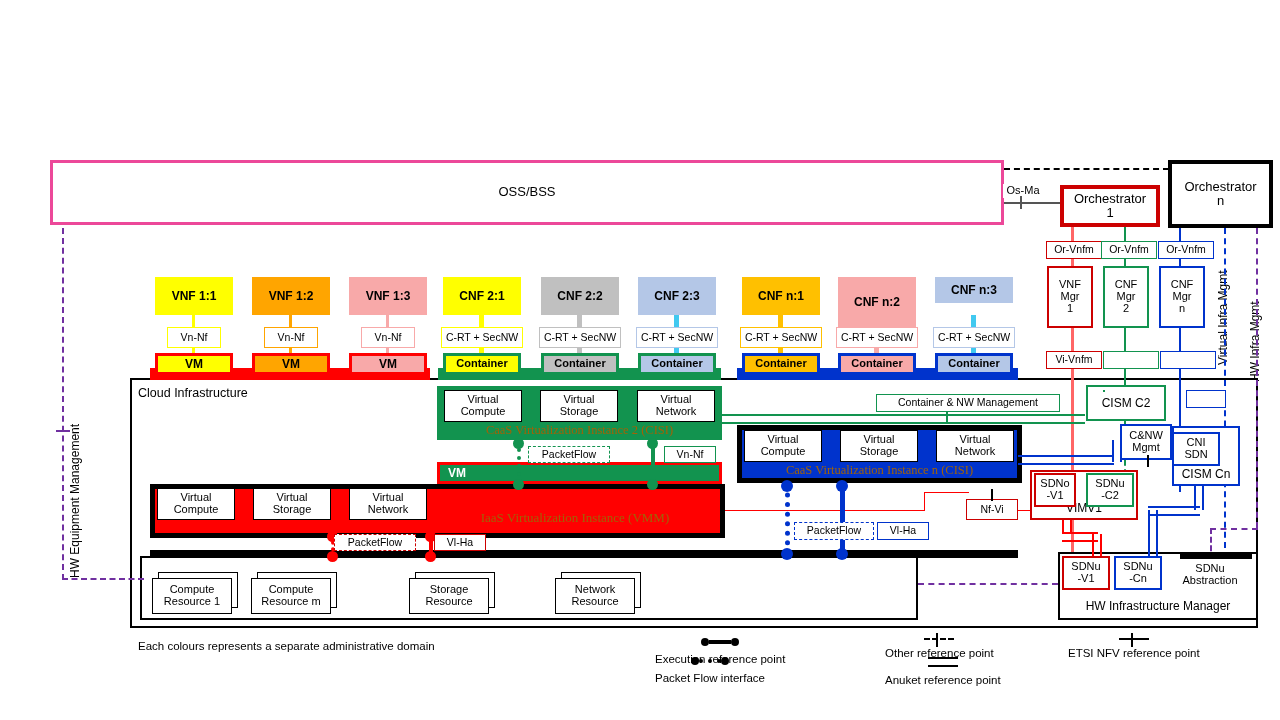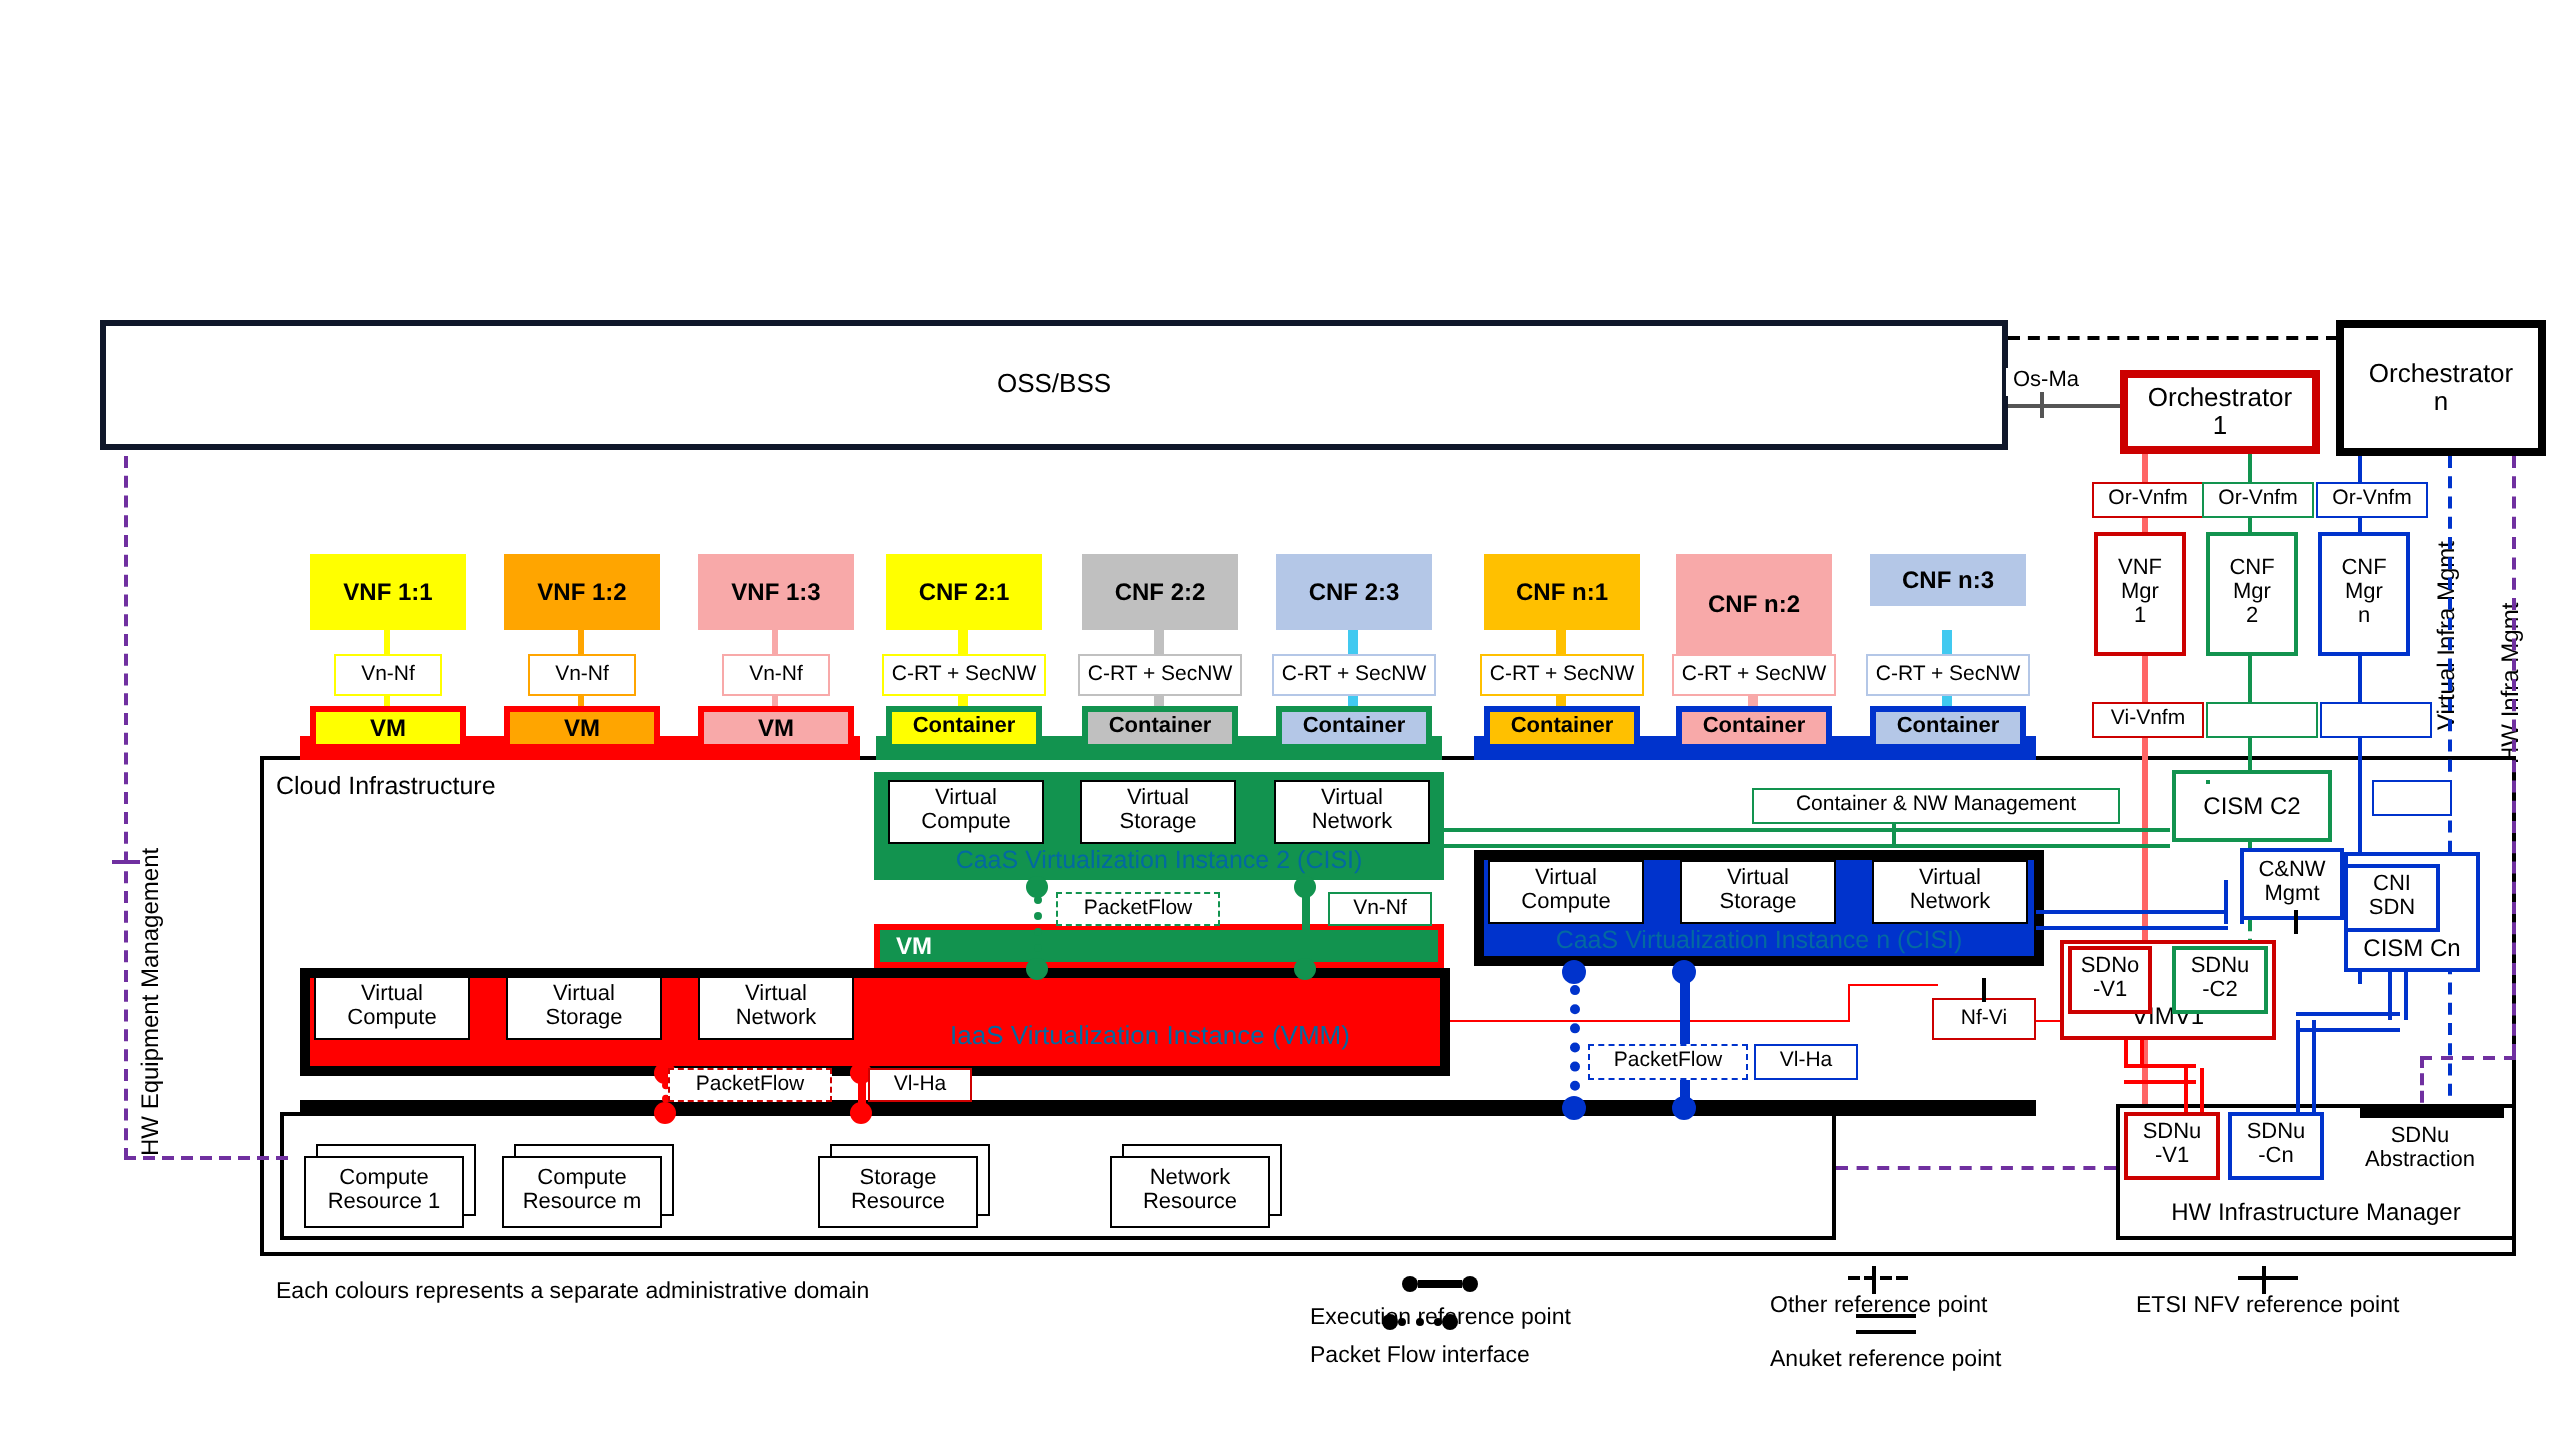--- a/index.html
+++ b/index.html
@@ -5,39 +5,39 @@
   html,body{margin:0;padding:0;background:#fff;}
   body{width:1280px;height:720px;position:relative;overflow:hidden;
        font-family:"Liberation Sans",sans-serif;color:#000;}
   #stage{position:absolute;left:0;top:0;width:1280px;height:720px;}
   .abs{position:absolute;box-sizing:border-box;}
   .ctr{display:flex;align-items:center;justify-content:center;text-align:center;line-height:1.08;}
   .lft{display:flex;align-items:center;justify-content:flex-start;text-align:left;}
   .rgt{display:flex;align-items:center;justify-content:flex-end;text-align:right;}
 
   
-  .ossbss{border:3px solid #0f172a;background:#fff;font-size:13px;}
+  .ossbss{border:3px solid #ec4899;background:#fff;font-size:13px;}
   .orch1{border:4px solid #cc0000;background:#fff;font-size:13px;z-index:6;}
   .orchn{border:4px solid #000;background:#fff;font-size:13px;z-index:6;}
   .osma{font-size:11px;background:#fff;}
 
   
   .fbox{font-size:12px;font-weight:bold;z-index:5;}
   .ifc{border:1px solid #888;background:#fff;font-size:10.5px;z-index:7;}
   .exe{font-size:12px;font-weight:bold;z-index:7;}
 
   
   .cloudinfra{border:2px solid #000;background:#fff;z-index:1;}
   .cloudlbl{font-size:12.5px;z-index:3;}
   .caas2{background:#12934f;z-index:4;}
   .caasn{background:#0033cc;border:5px solid #000;z-index:8;}
   .iaas{background:#ff0000;border:5px solid #000;z-index:4;}
   .vmgreen{background:#12934f;border:3px solid #ff0000;z-index:6;}
   .subw{background:#fff;border:1px solid #000;font-size:11px;z-index:9;}
-  .instlbl{color:#0369a1;font-size:12.5px;font-weight:normal;z-index:9;}
+  .instlbl{color:#a16207;font-size:12.5px;font-weight:normal;z-index:9;font-family:Liberation Serif, serif;}
   .hwbar{background:#000;z-index:6;}
   .hwpool{border:2px solid #000;background:#fff;z-index:2;}
   .hwpoollbl{font-size:12.5px;}
   .resbox{border:1px solid #000;background:#fff;font-size:11px;z-index:4;}
   .resshadow{border:1px solid #000;background:#fff;z-index:3;}
 
   
   .pill{background:#fff;font-size:10.5px;z-index:12;}
   .pillr{border:1px solid #cc0000;}
   .pillg{border:1px solid #12934f;}

